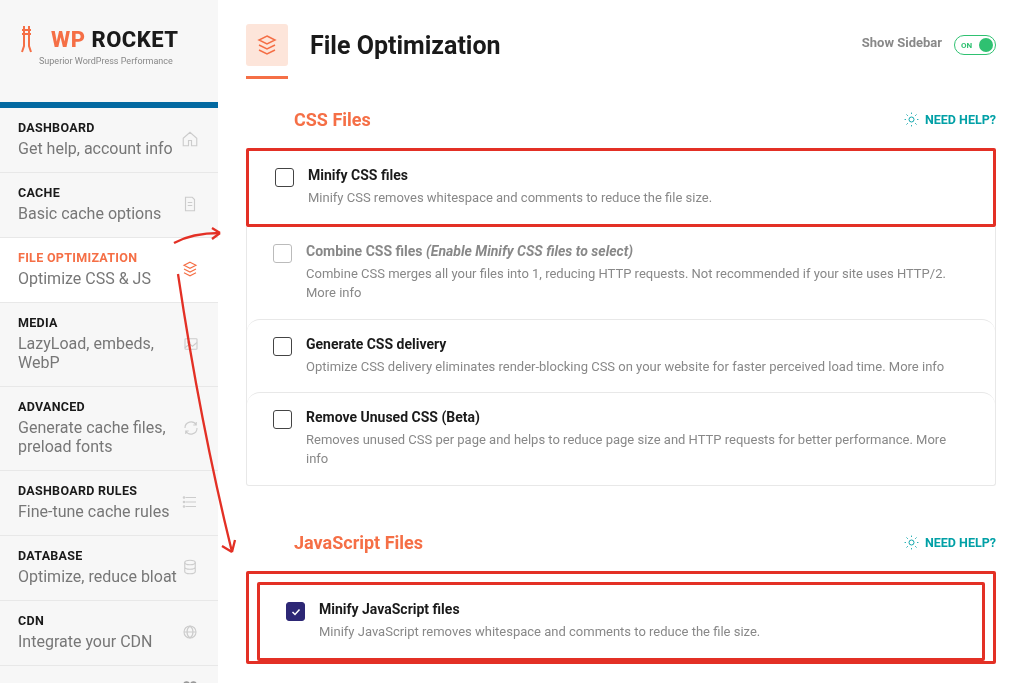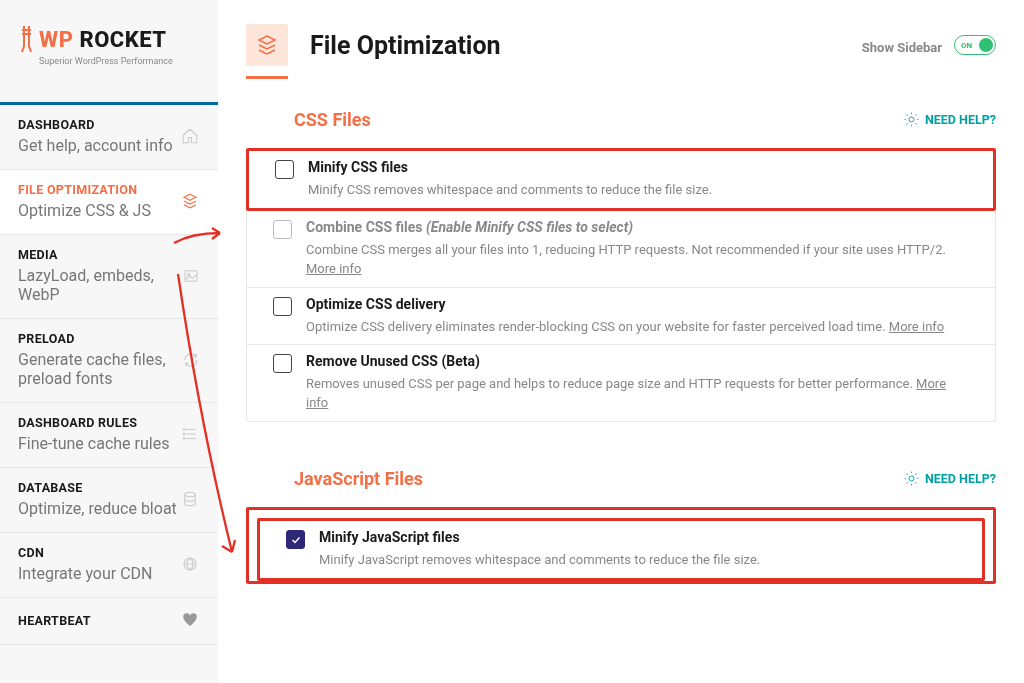--- a/index.html
+++ b/index.html
@@ -1,62 +1,62 @@
 <!DOCTYPE html>
 <html><head>
 <meta charset="utf-8">
 <style>
 * { margin: 0; padding: 0; box-sizing: border-box; font-family: -apple-system, BlinkMacSystemFont, "Segoe UI", Roboto, Helvetica, Arial, sans-serif; }
 body { display: flex; width: 1024px; height: 683px; overflow: hidden; background: #fff; position: relative; }
 .sidebar { width: 218px; flex-shrink: 0; background: #f7f7f7; }
 .logo-area { padding: 24px 18px 6px 18px; }
-.logo-top { display: flex; align-items: center; gap: 4px; }
+.logo-top { display: flex; align-items: center; gap: 16px; }
 .logo-main { font-size: 22px; font-weight: 800; color: #1a1a1a; letter-spacing: 0.5px; }
 .logo-wp { color: #f56f46; }
 .logo-sub { font-size: 9px; color: #888; margin-top: 2px; margin-left: 21px; }
 .nav-list { margin-top: 30px; }
 .nav-item { padding: 12px 18px 14px 18px; border-bottom: 1px solid #e8e8e8; display: flex; justify-content: space-between; align-items: center; cursor: pointer; }
-.nav-item.first { border-top: 3px solid #0369a1; }
+.nav-item.first { border-top: 6px solid #0369a1; }
 .nav-left { display: flex; flex-direction: column; }
 .nav-title { font-size: 12.5px; font-weight: 700; color: #1a1a1a; letter-spacing: 0.3px; }
 .nav-sub { font-size: 16px; color: #777; margin-top: 4px; }
 .nav-item.active { background: #fff; }
 .nav-item.active .nav-title { color: #f56f46; }
 .nav-icon { width: 20px; height: 20px; display: flex; align-items: center; justify-content: center; }
 .nav-icon svg { width: 18px; height: 18px; stroke: #ccc; fill: none; stroke-width: 1.5; }
 .nav-item.active .nav-icon svg { stroke: #f56f46; }
 .main { flex: 1; padding: 24px 28px 28px 28px; overflow-y: auto; }
 .header { display: flex; align-items: center; justify-content: space-between; margin-bottom: 10px; }
 .header-left { display: flex; align-items: center; gap: 22px; }
 .header-icon { width: 42px; height: 42px; background: #fde5da; border-radius: 3px; display: flex; align-items: center; justify-content: center; }
 .header-icon svg { width: 24px; height: 24px; stroke: #f56f46; fill: none; stroke-width: 1.5; }
 .header-title { font-size: 25px; font-weight: 700; color: #1a1a1a; }
-.header-right { display: flex; align-items: flex-end; gap: 12px; }
+.header-right { display: flex; align-items: flex-start; gap: 12px; }
 .show-sidebar { font-size: 13px; font-weight: 700; color: #888; }
 .toggle { width: 42px; height: 20px; border: 1.5px solid #2fc171; border-radius: 11px; display: flex; align-items: center; justify-content: space-between; padding: 0 2px; cursor: pointer; }
 .toggle-on { font-size: 8px; font-weight: 700; color: #2fc171; margin-left: 4px; }
 .toggle-ball { width: 14px; height: 14px; background: #2fc171; border-radius: 50%; }
 .tab-line { width: 42px; height: 3px; background: #f56f46; margin-bottom: 30px; }
 .section-head { display: flex; justify-content: space-between; align-items: center; margin-bottom: 18px; margin-top: 22px; margin-left: 48px; }
 .section-title { font-size: 18px; font-weight: 700; color: #f56f46; }
 .need-help { display: flex; align-items: center; gap: 6px; color: #01a0a6; font-size: 12.5px; font-weight: 700; cursor: pointer; }
 .need-help svg { width: 15px; height: 15px; stroke: #01a0a6; fill: none; stroke-width: 1.5; }
 .panel { border: 1px solid #e8e8e8; border-radius: 3px; }
-.opt-row { display: flex; padding: 8px 26px; gap: 14px; }
+.opt-row { display: flex; padding: 16px 26px; gap: 14px; border-radius: 13px; }
 .opt-row + .opt-row { border-top: 1px solid #e8e8e8; }
 .chk { width: 19px; height: 19px; border: 1.8px solid #444; border-radius: 3px; flex-shrink: 0; margin-top: 1px; cursor: pointer; display: flex; align-items: center; justify-content: center; }
 .chk.disabled { border-color: #bbb; }
 .chk.checked { background: #2d2775; border-color: #2d2775; }
 .chk.checked svg { width: 12px; height: 12px; stroke: #fff; stroke-width: 3; fill: none; }
 .opt-body { flex: 1; }
 .opt-title { font-size: 14px; font-weight: 700; color: #1a1a1a; margin-bottom: 6px; }
 .opt-title.disabled { color: #888; }
 .opt-title .muted { font-weight: 700; font-style: italic; color: #888; }
 .opt-desc { font-size: 13px; color: #888; line-height: 1.45; }
-.more-link { color: #888; text-decoration: underline; cursor: pointer; }
+.more-link { color: #888; cursor: pointer; }
 .callout-red { border: 3px solid #e33025; border-radius: 2px; }
 .callout-nested { border: 3px solid #e33025; border-radius: 2px; margin: 8px 8px 0 8px; }
 .arrow-svg { position: absolute; pointer-events: none; }
 </style>
 </head>
 <body>
 
 <div class="sidebar">
   <div class="logo-area">
     <div class="logo-top">
@@ -75,20 +75,31 @@
       <div class="nav-left">
           <span class="nav-title">DASHBOARD</span>
           <span class="nav-sub">Get help, account info</span>
         </div>
       <div class="nav-icon">
           <svg viewBox="0 0 24 24">
             <path d="M3 11 L12 3 L21 11 V21 H14 V14 H10 V21 H3 Z"></path>
           </svg>
         </div>
     </div>
+    <div class="nav-item">
+      <div class="nav-left">
+          <span class="nav-title">CACHE</span>
+          <span class="nav-sub">Basic cache options</span>
+        </div>
+      <div class="nav-icon">
+          <svg viewBox="0 0 24 24">
+            <path d="M6 3 H15 L18 6 V21 H6 Z M9 10 H15 M9 14 H15"></path>
+          </svg>
+        </div>
+    </div>
     <div class="nav-item active">
       <div class="nav-left">
           <span class="nav-title">FILE OPTIMIZATION</span>
           <span class="nav-sub">Optimize CSS &amp; JS</span>
         </div>
       <div class="nav-icon">
           <svg viewBox="0 0 24 24">
             <path d="M12 3 L20 7 L12 11 L4 7 Z M4 12 L12 16 L20 12 M4 17 L12 21 L20 17"></path>
           </svg>
         </div>
@@ -101,21 +112,21 @@
       <div class="nav-icon">
           <svg viewBox="0 0 24 24">
             <rect x="4" y="5" width="16" height="14" rx="1"></rect>
             <circle cx="9" cy="10" r="1.5"></circle>
             <path d="M4 17 L10 12 L14 15 L20 10"></path>
           </svg>
         </div>
     </div>
     <div class="nav-item">
       <div class="nav-left">
-          <span class="nav-title">PRELOAD</span>
+          <span class="nav-title">ADVANCED</span>
           <span class="nav-sub">Generate cache files, preload fonts</span>
         </div>
       <div class="nav-icon">
           <svg viewBox="0 0 24 24">
             <path d="M4 12 A8 8 0 0 1 19 8 M20 12 A8 8 0 0 1 5 16 M19 4 V8 H15 M5 20 V16 H9"></path>
           </svg>
         </div>
     </div>
     <div class="nav-item">
       <div class="nav-left">
@@ -213,21 +224,21 @@
     <div class="opt-row">
       <div class="chk disabled"></div>
       <div class="opt-body">
         <div class="opt-title disabled"><span>Combine CSS files </span><span class="muted">(Enable Minify CSS files to select)</span></div>
         <div class="opt-desc"><span>Combine CSS merges all your files into 1, reducing HTTP requests. Not recommended if your site uses HTTP/2. </span><span class="more-link">More info</span></div>
       </div>
     </div>
     <div class="opt-row">
       <div class="chk"></div>
       <div class="opt-body">
-        <div class="opt-title">Optimize CSS delivery</div>
+        <div class="opt-title">Generate CSS delivery</div>
         <div class="opt-desc"><span>Optimize CSS delivery eliminates render-blocking CSS on your website for faster perceived load time. </span><span class="more-link">More info</span></div>
       </div>
     </div>
     <div class="opt-row">
       <div class="chk"></div>
       <div class="opt-body">
         <div class="opt-title">Remove Unused CSS (Beta)</div>
         <div class="opt-desc"><span>Removes unused CSS per page and helps to reduce page size and HTTP requests for better performance. </span><span class="more-link">More info</span></div>
       </div>
     </div>

